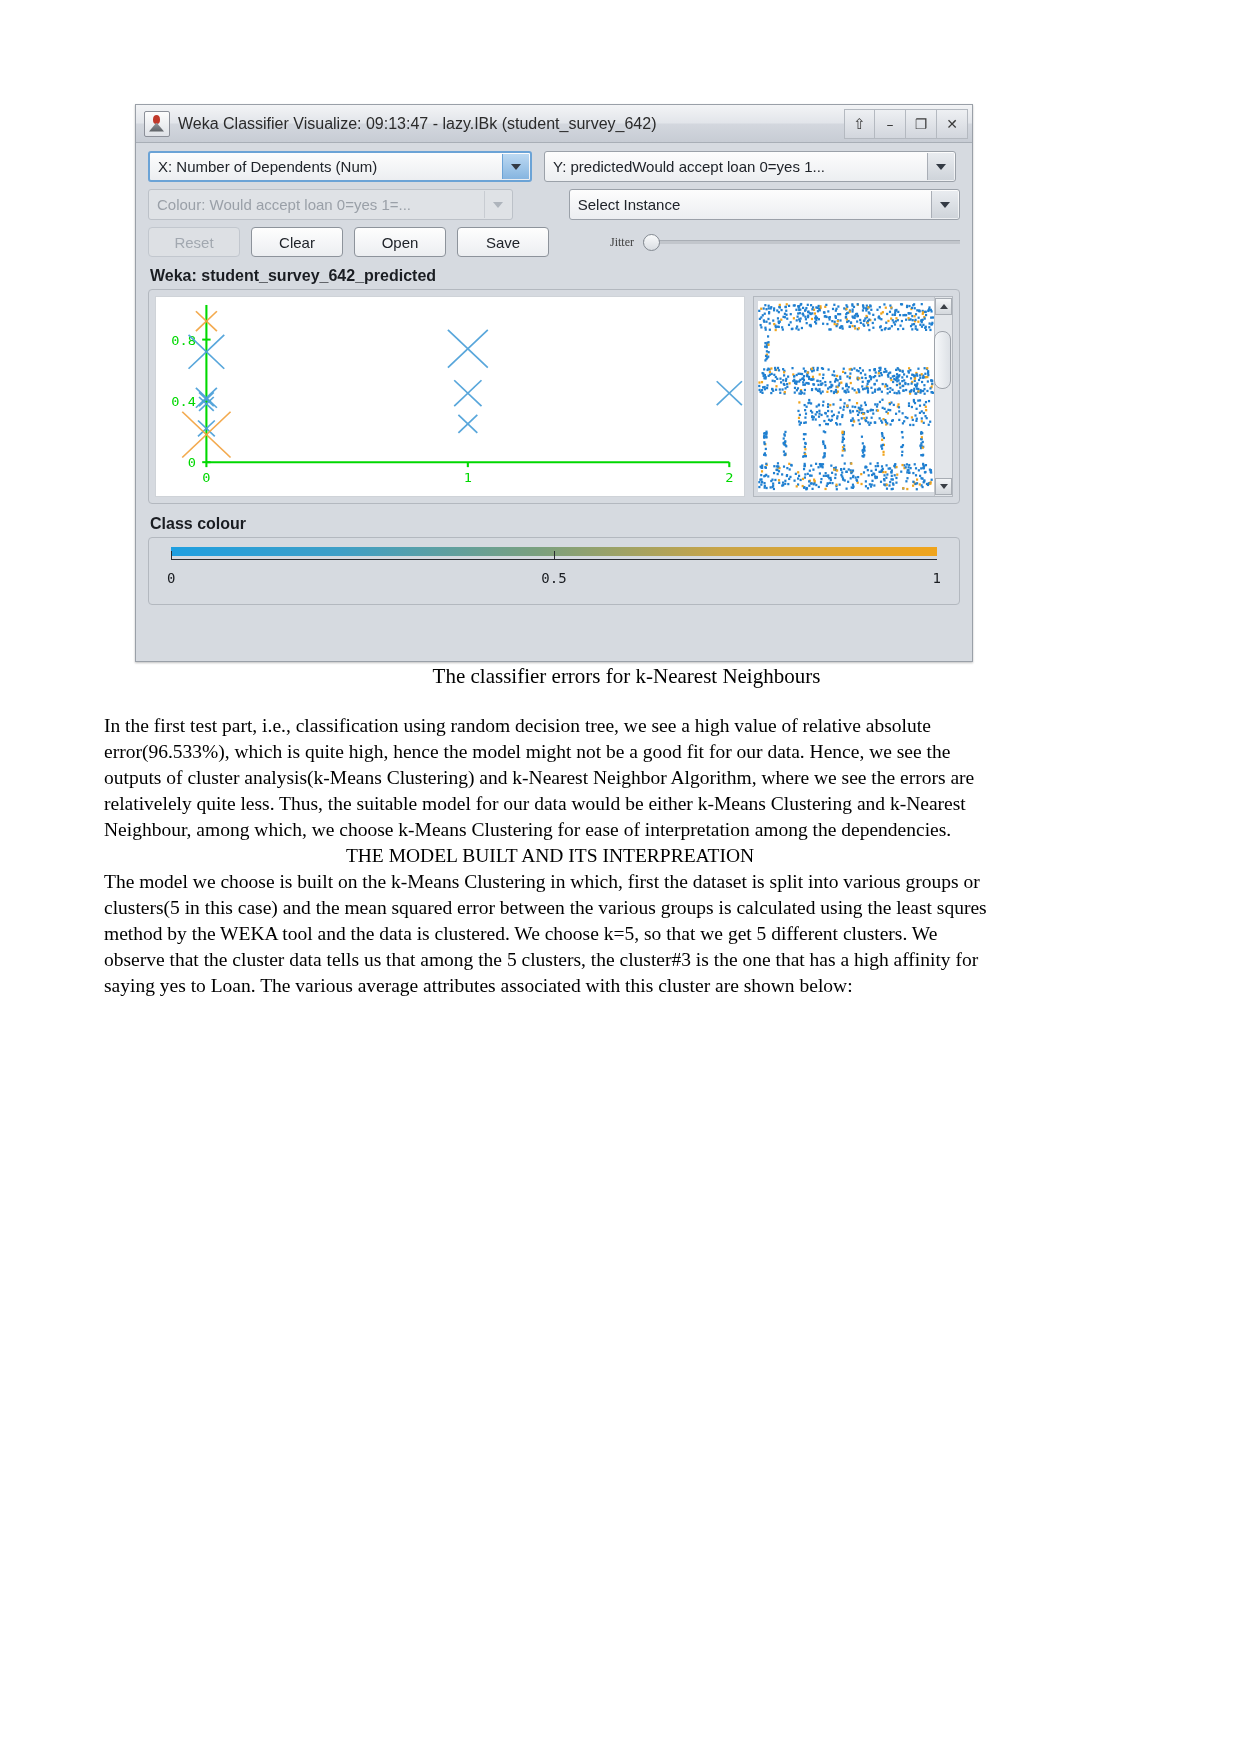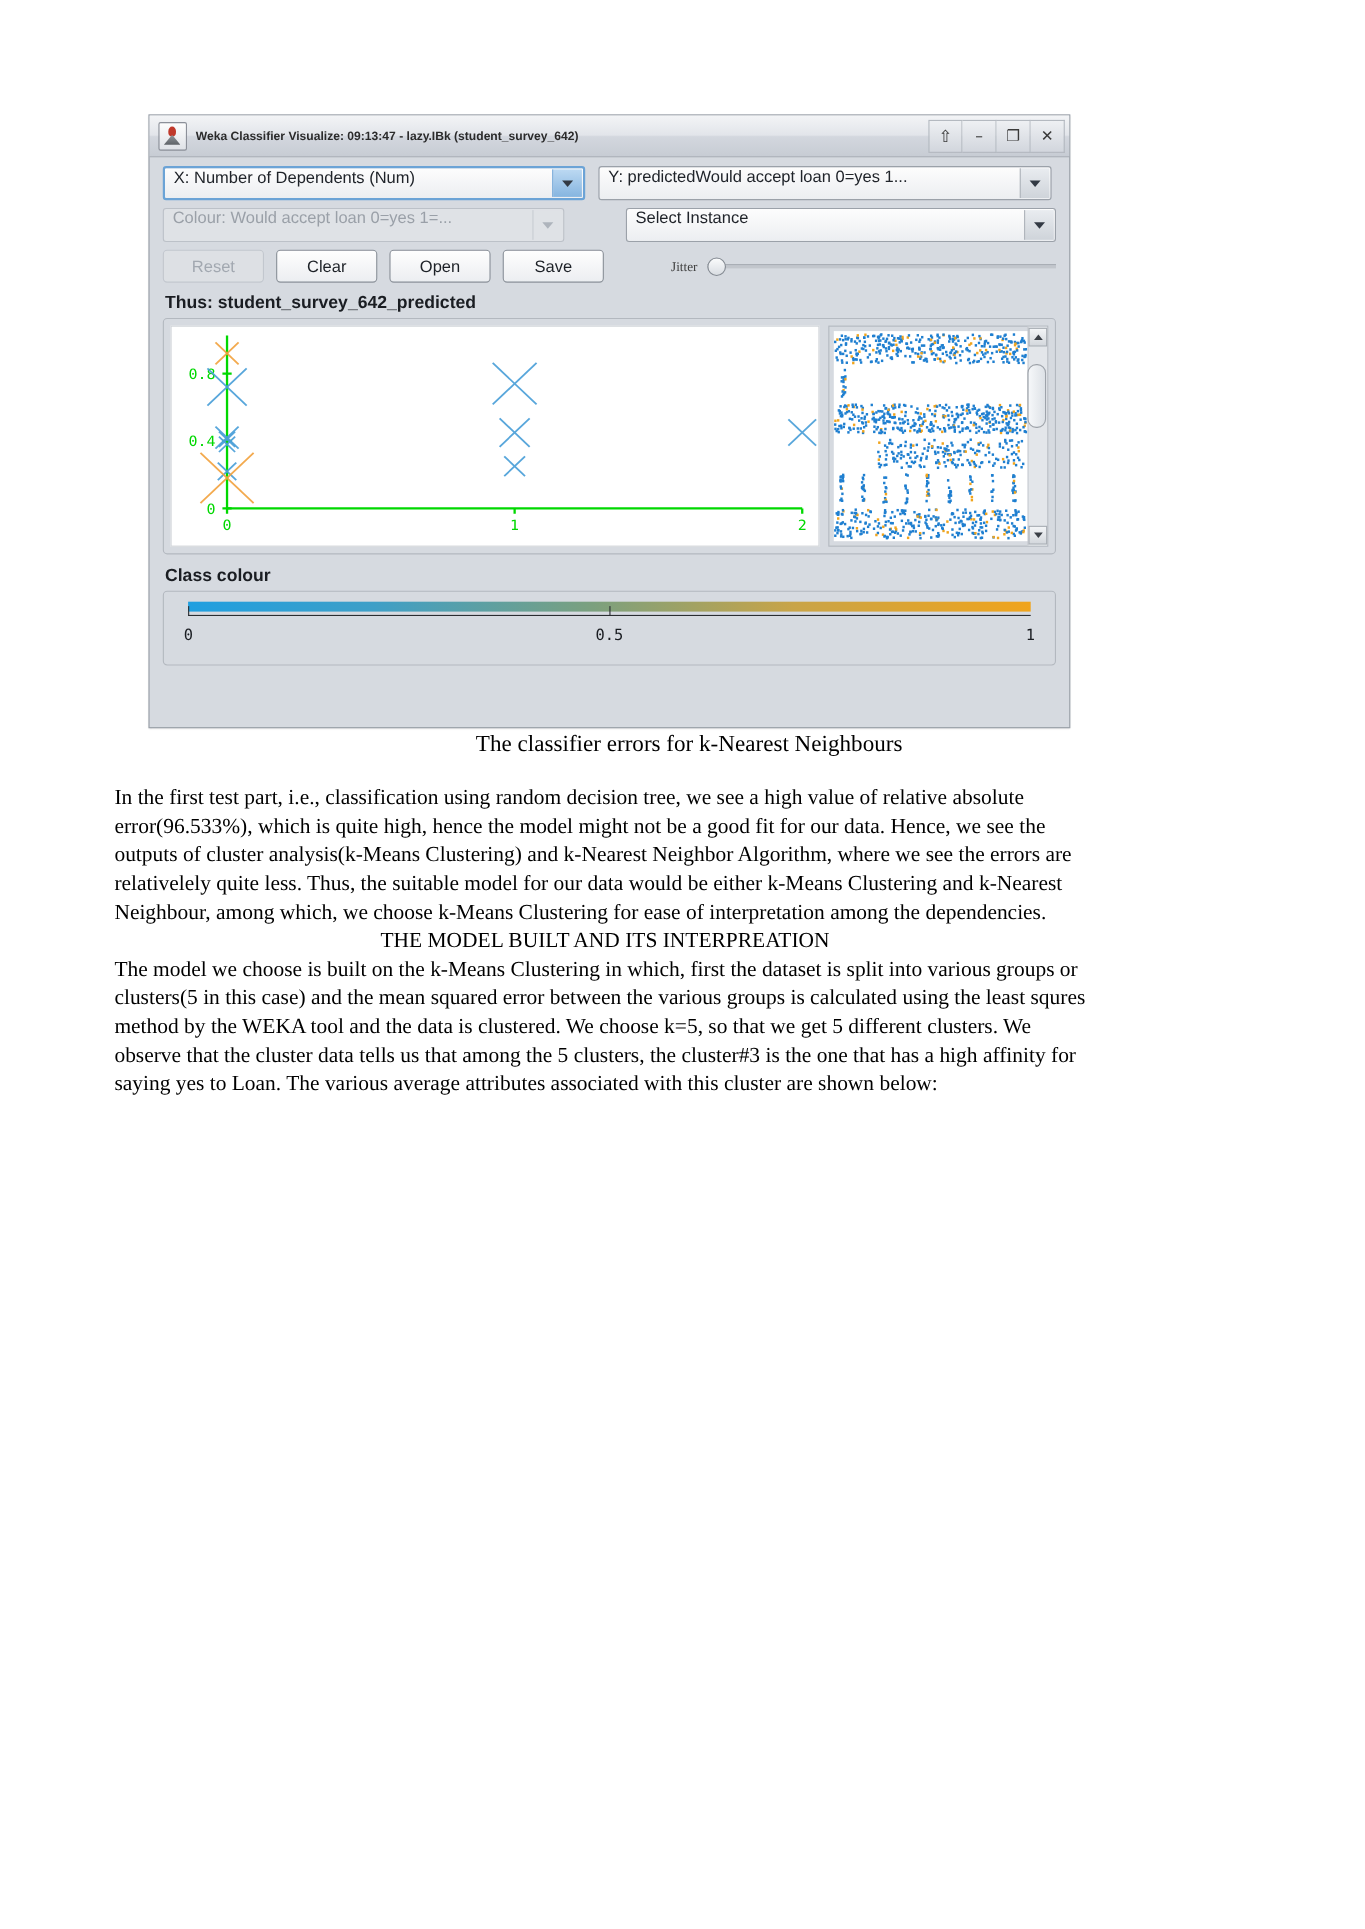--- a/index.html
+++ b/index.html
@@ -41,21 +41,21 @@
     content:"";position:absolute;left:8px;top:3px;width:7px;height:9px;
     background:#c0392b;border-radius:50% 50% 45% 45%;
   }
   .weka-logo:after{
     content:"";position:absolute;left:4px;top:11px;width:15px;height:9px;
     background:linear-gradient(to bottom,#8f9499,#5c6065);
     clip-path:polygon(50% 0,100% 100%,0 100%);
   }
   .title-text{
     font-family:"Liberation Sans", sans-serif;
-    font-weight:bold; font-size:11px; color:#2b2b2b;
+    font-weight:normal; font-size:16px; color:#2b2b2b;
     white-space:nowrap; flex:1 1 auto;
   }
   .win-btns{display:flex;align-items:center;gap:0;flex:0 0 auto;}
   .win-btn{
     width:31px;height:30px;
     display:flex;align-items:center;justify-content:center;
     font-family:"DejaVu Sans", sans-serif;
     font-size:14px;color:#3a3a3a;
     background:linear-gradient(to bottom,#eef0f3,#d2d6dd);
     border:1px solid #b4b9c0;
@@ -66,21 +66,21 @@
   .win-btn.up{font-size:15px;}
 
   
   .ctl-area{ padding:8px 12px 0 12px; }
   .row{ display:flex; gap:12px; margin-bottom:7px; }
   .combo{
     height:31px;
     background:linear-gradient(to bottom,#fdfdfd,#eceef1);
     border:1px solid #9ba1a9;
     border-radius:3px;
-    display:flex; 
+    display:flex; align-items:center;
     font-family:"Liberation Sans", sans-serif;
     font-size:15px; color:#20242a;
     padding-left:8px;
     box-sizing:border-box;
     position:relative;
     overflow:hidden;
     white-space:nowrap;
   }
   .combo.focused{ border:2px solid #6ba3d6; }
   .combo .arrow-box{
@@ -254,21 +254,21 @@
       <div class="jitter-wrap">
         <span class="jitter-label">Jitter</span>
         <span class="jitter-track">
           <span class="jitter-line"></span>
           <span class="jitter-knob"></span>
         </span>
       </div>
     </div>
   </div>
 
-  <div class="plot-title">Thus: student_survey_642_predicted</div>
+  <div class="plot-title">Weka: student_survey_642_predicted</div>
 
   <div class="plot-panel">
     <div class="plot-canvas">
       <svg id="scatter-svg" width="100%" height="100%" viewBox="0 0 560 200" preserveAspectRatio="none">
           <line x1="48" y1="8" x2="48" y2="166" stroke="#00d800" stroke-width="2"></line>
           <line x1="48" y1="166" x2="546" y2="166" stroke="#00d800" stroke-width="2"></line>
           <line x1="44" y1="166" x2="52" y2="166" stroke="#00d800" stroke-width="2"></line>
           <text x="38" y="171" fill="#00d800" font-family="&quot;DejaVu Sans Mono&quot;, monospace" font-size="13" text-anchor="end">0</text>
           <line x1="44" y1="104.4" x2="52" y2="104.4" stroke="#00d800" stroke-width="2"></line>
           <text x="38" y="109.4" fill="#00d800" font-family="&quot;DejaVu Sans Mono&quot;, monospace" font-size="13" text-anchor="end">0.4</text>

